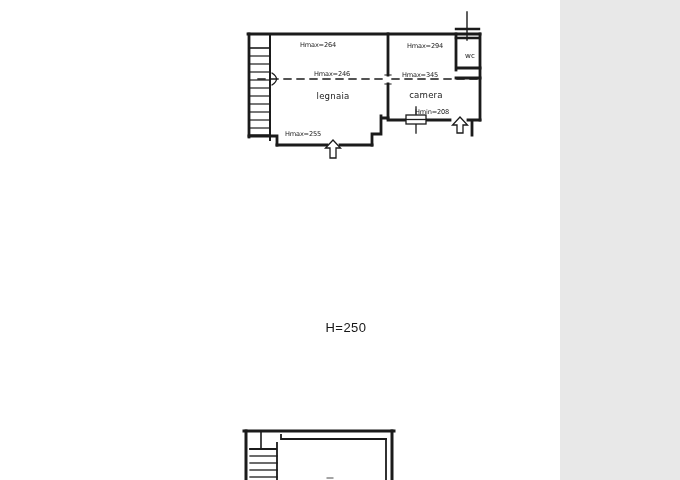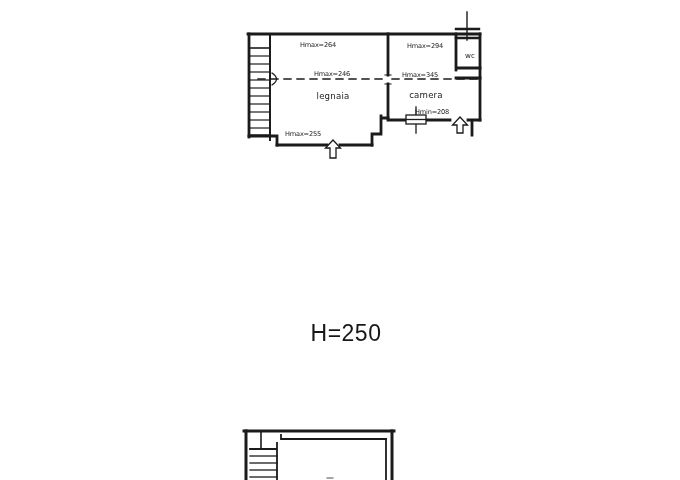--- a/index.html
+++ b/index.html
@@ -1,38 +1,38 @@
 <!DOCTYPE html>
 <html><head>
 <meta charset="utf-8">
 <style>
   html,body{margin:0;padding:0;background:#e8e8e8;}
   .sheet{
     position:relative;
-    width:680px;height:480px;
+    width:560px;height:480px;
     background:#ffffff;
     overflow:hidden;
     font-family:"Liberation Sans", sans-serif;
   }
   .plan-svg{position:absolute;left:0;top:0;}
   .title-block{
     position:absolute;
     left:0; top:314px;
     width:680px;
     text-align:center;
     color:#171717;
   }
   .title-block .main-title{
     font-size:26px;
     letter-spacing:1.2px;
     font-weight:500;
     line-height:28px;
   }
   .title-block .height-note{
-    font-size:23px;
+    font-size:13px;
     letter-spacing:0.5px;
     font-weight:500;
     margin-top:6px;
     padding-left:12px;
   }
   svg text{
     font-family:"DejaVu Sans", sans-serif;
     fill:#1b1b1b;
   }
   .h-label{font-size:6.6px;letter-spacing:-0.2px;}

